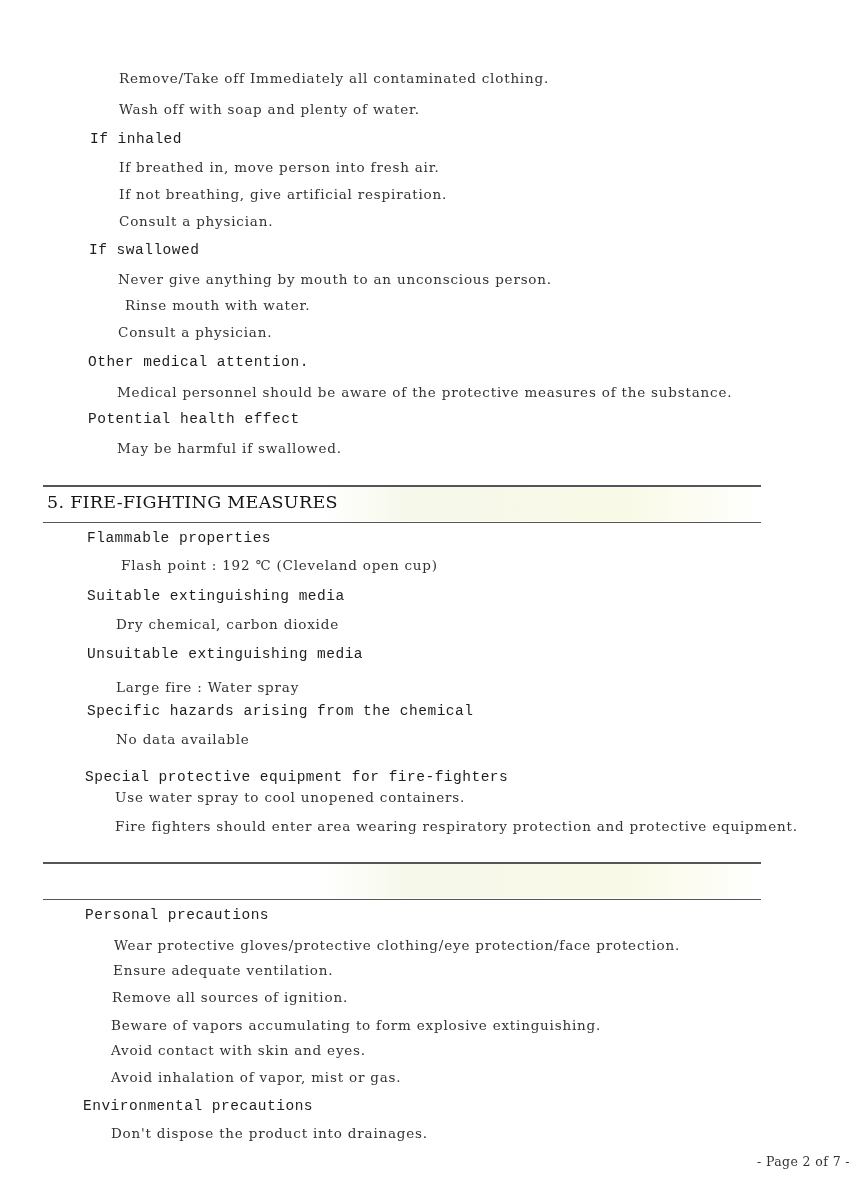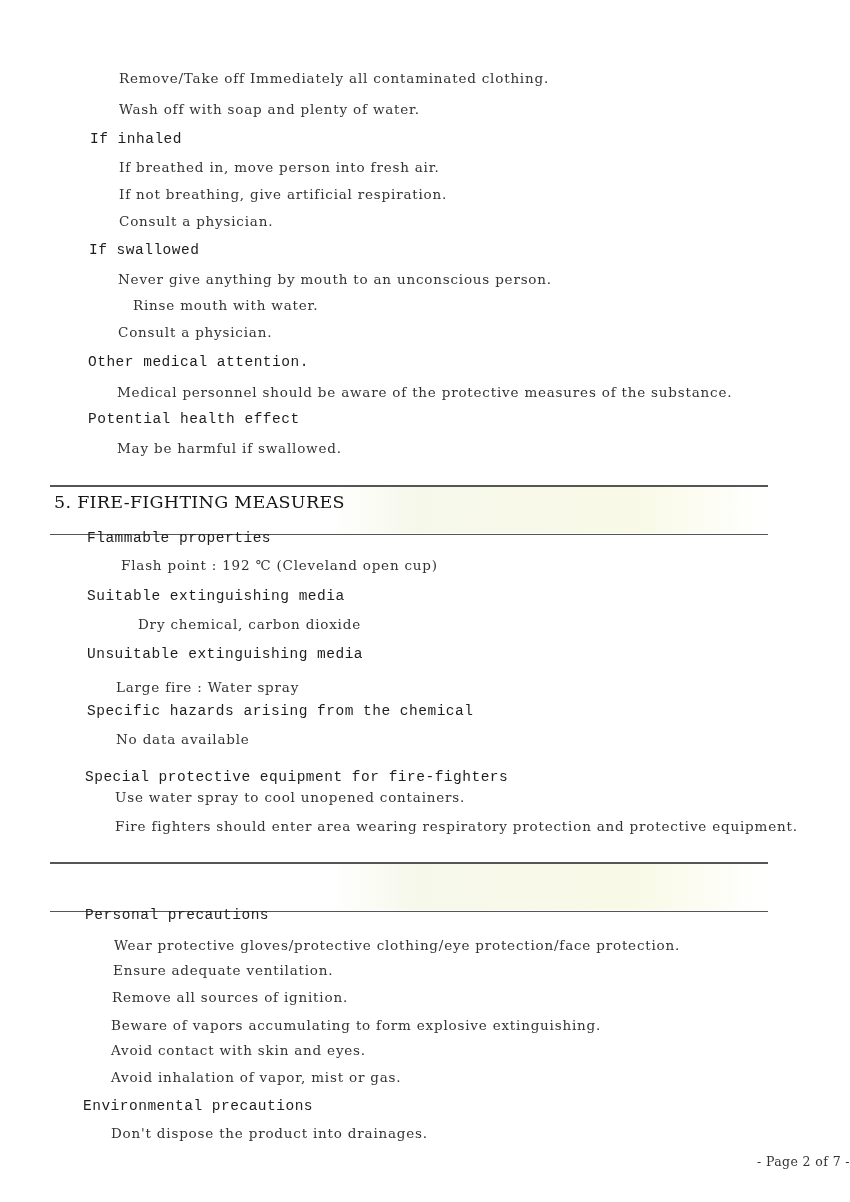--- a/index.html
+++ b/index.html
@@ -5,21 +5,21 @@
   html, body { margin: 0; padding: 0; }
   body {
     width: 850px; height: 1202px; background: #ffffff;
     position: relative; overflow: hidden;
     font-family: "DejaVu Serif", "Liberation Serif", serif;
     color: #2a2a2a;
   }
   .line { position: absolute; white-space: nowrap; font-size: 14px; letter-spacing: 0.6px; }
   .sub  { font-family: Liberation Mono, monospace; font-size: 14.5px; color: #1e1e1e; letter-spacing: 0.5px; }
   .body { font-family: "DejaVu Serif", serif; font-size: 13.5px; color: #333; letter-spacing: 0.8px; }
-  .band { position: absolute; left: 50px; width: 718px; height: 50px; }
+  .band { position: absolute; left: 43px; width: 718px; height: 38px; }
   .rule { position: absolute; left: 0; right: 0; height: 1.5px; background: #555; }
   .rule.top { top: 0; }
   .rule.bot { bottom: 0; }
   .band .title {
     position: absolute; left: 4px; top: 7px;
     font-family: "DejaVu Serif", "Liberation Serif", serif;
     font-size: 17.5px; color: #151515; letter-spacing: 0.3px;
   }
   .band .watermark {
     position: absolute; left: 280px; right: 0; top: 2px; bottom: 2px;
@@ -36,41 +36,41 @@
 <div class="line body" style="left:119px; top:70px;">Remove/Take off Immediately all contaminated clothing.</div>
 <div class="line body" style="left:119px; top:101px;">Wash off with soap and plenty of water.</div>
 
 <div class="line sub" style="left:90px; top:131px;">If inhaled</div>
 <div class="line body" style="left:119px; top:159px;">If breathed in, move person into fresh air.</div>
 <div class="line body" style="left:119px; top:186px;">If not breathing, give artificial respiration.</div>
 <div class="line body" style="left:119px; top:213px;">Consult a physician.</div>
 
 <div class="line sub" style="left:89px; top:242px;">If swallowed</div>
 <div class="line body" style="left:118px; top:271px;">Never give anything by mouth to an unconscious person.</div>
-<div class="line body" style="left:133px; top:297px;">Rinse mouth with water.</div>
+<div class="line body" style="left:125px; top:297px;">Rinse mouth with water.</div>
 <div class="line body" style="left:118px; top:324px;">Consult a physician.</div>
 
 <div class="line sub" style="left:88px; top:354px;">Other medical attention.</div>
 <div class="line body" style="left:117px; top:384px;">Medical personnel should be aware of the protective measures of the substance.</div>
 
 <div class="line sub" style="left:88px; top:411px;">Potential health effect</div>
 <div class="line body" style="left:117px; top:440px;">May be harmful if swallowed.</div>
 
 <div class="band" style="top:485px;">
   <div class="watermark"></div>
   <div class="rule top"></div>
   <div class="title">5. FIRE-FIGHTING MEASURES</div>
   <div class="rule bot"></div>
 </div>
 
 <div class="line sub" style="left:87px; top:530px;">Flammable properties</div>
 <div class="line body" style="left:121px; top:557px;">Flash point : 192 ℃ (Cleveland open cup)</div>
 
 <div class="line sub" style="left:87px; top:588px;">Suitable extinguishing media</div>
-<div class="line body" style="left:116px; top:616px;margin-left:22px;">Dry chemical, carbon dioxide</div>
+<div class="line body" style="left:116px; top:616px;">Dry chemical, carbon dioxide</div>
 
 <div class="line sub" style="left:87px; top:646px;">Unsuitable extinguishing media</div>
 <div class="line body" style="left:116px; top:679px;">Large fire : Water spray</div>
 
 <div class="line sub" style="left:87px; top:703px;">Specific hazards arising from the chemical</div>
 <div class="line body" style="left:116px; top:731px;">No data available</div>
 
 <div class="line sub" style="left:85px; top:761px;margin-top:8px;">Special protective equipment for fire-fighters</div>
 <div class="line body" style="left:115px; top:789px;">Use water spray to cool unopened containers.</div>
 <div class="line body" style="left:115px; top:818px;">Fire fighters should enter area wearing respiratory protection and protective equipment.</div>

